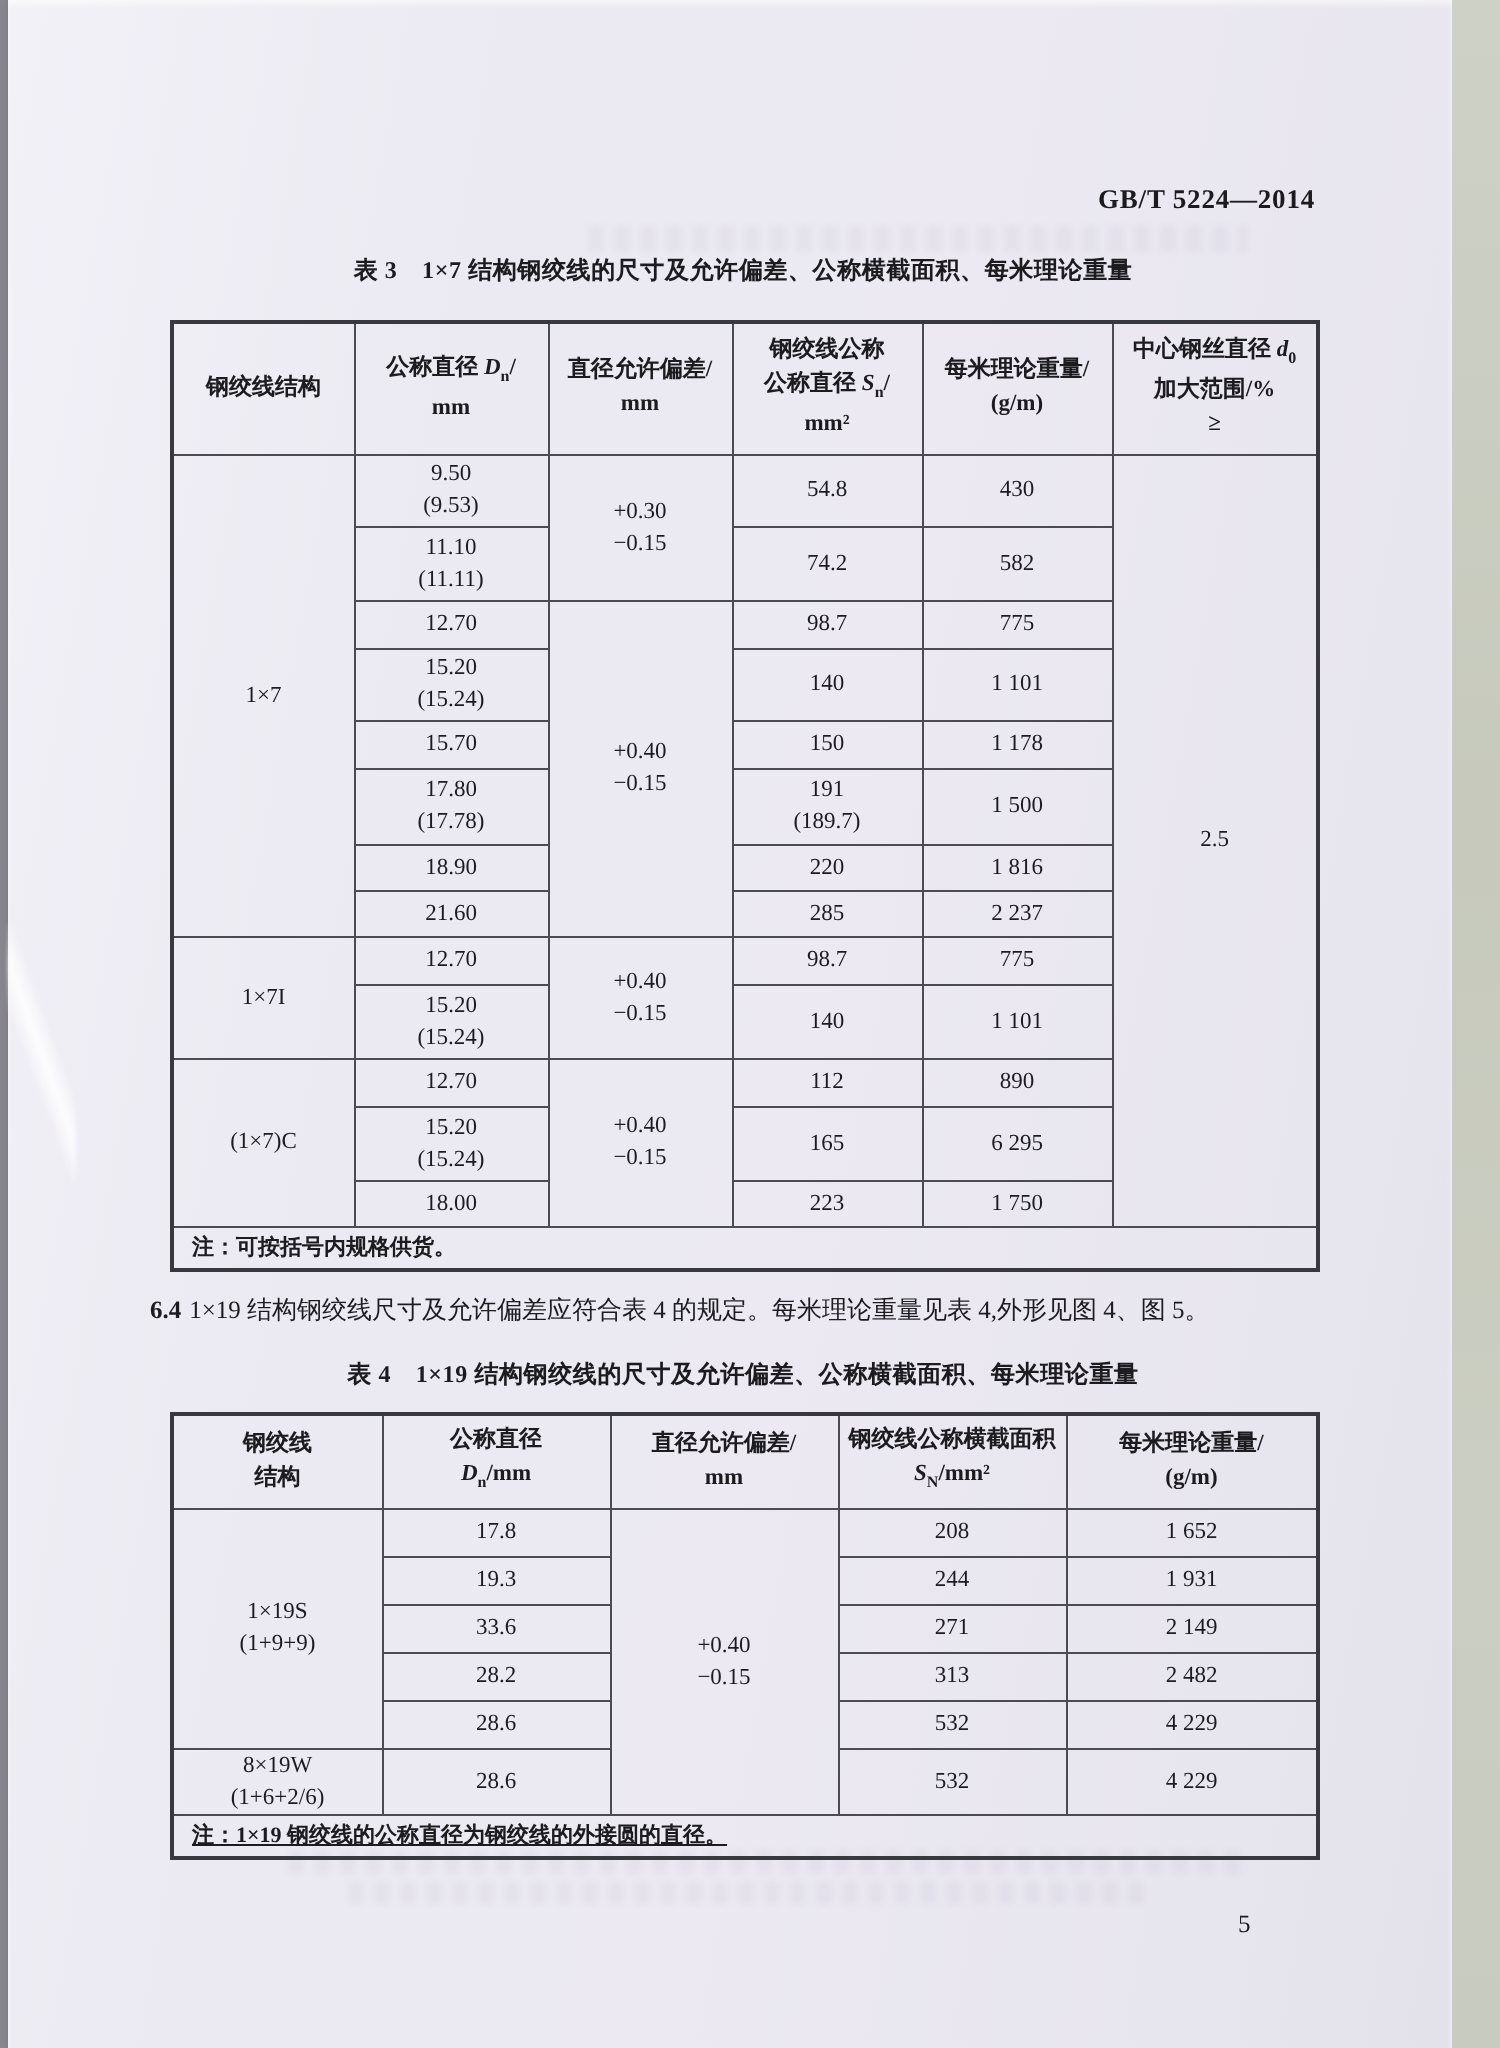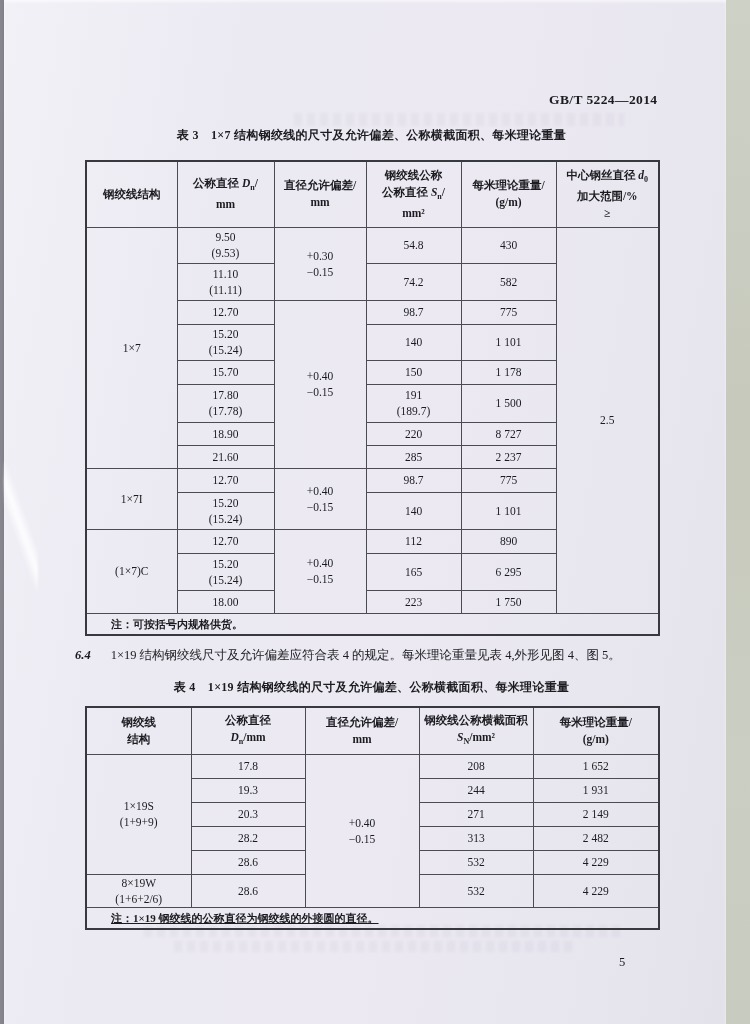--- a/index.html
+++ b/index.html
@@ -19,35 +19,35 @@
   .ghost{position:absolute;filter:blur(1.6px);opacity:.5;pointer-events:none;
     background:repeating-linear-gradient(90deg,rgba(126,118,156,.12) 0 8px,transparent 8px 13px);}
   .crease{position:absolute;left:0;top:462px;width:34px;height:130px;
     background:linear-gradient(70deg,transparent 38%,rgba(255,255,255,.85) 50%,transparent 62%);
     filter:blur(1px);pointer-events:none;}
   .doc-number{position:absolute;left:549px;top:92px;font-size:13.5px;font-weight:bold;letter-spacing:.4px;}
   .table-caption{position:absolute;left:85px;width:573px;text-align:center;
     font-size:12px;font-weight:bold;letter-spacing:.3px;}
   .cap3{top:127px;} .cap4{top:679px;}
   .para{position:absolute;left:75px;top:647px;width:600px;font-size:12.5px;}
-  .para .sec-num{font-weight:bold;margin-right:20px;font-style:italic;}
+  .para .sec-num{font-weight:bold;margin-right:4px;}
   .page-number{position:absolute;left:619px;top:955px;font-size:12.5px;}
   table{border-collapse:collapse;table-layout:fixed;position:absolute;
     background:transparent;}
   .t3{left:85px;top:160px;width:573px;}
   .t4{left:85px;top:706px;width:573px;}
   td{border:1px solid #4b4b53;text-align:center;vertical-align:middle;
     font-size:11.5px;padding:0;line-height:16px;}
   table{border:2px solid #38383f;}
   td.hd{font-weight:bold;line-height:17px;}
   tr.h66{height:66px;} tr.h47{height:47px;}
   tr.h36{height:36px;} tr.h37{height:37px;} tr.h38{height:38px;padding-left:20px;}
   tr.h24{height:24px;} tr.h23{height:23px;} tr.h33{height:33px;}
   tr.h20{height:20px;} tr.h22{height:22px;text-decoration:underline;}
-  td.note-cell{text-align:left;padding:2px 0 2px 24px;font-size:11px;font-weight:bold;}
+  td.note-cell{text-align:left;padding:2px 0 2px 9px;font-size:11px;font-weight:bold;}
   i.sym{font-style:italic;font-family:"Liberation Serif","DejaVu Serif",serif;}
   sub{font-size:8px;}
 </style>
 </head>
 <body>
 
 <div class="page">
   <div class="ghost" style="left:290px;top:113px;width:330px;height:13px;"></div>
   <div class="ghost" style="left:140px;top:925px;width:480px;height:12px;"></div>
   <div class="ghost" style="left:170px;top:941px;width:400px;height:11px;"></div>
@@ -144,21 +144,21 @@
         </td>
     <td>
           <div>191</div>
           <div>(189.7)</div>
         </td>
     <td>1 500</td>
   </tr>
   <tr class="h23">
     <td>18.90</td>
     <td>220</td>
-    <td>8 727</td>
+    <td>1 816</td>
   </tr>
   <tr class="h23">
     <td>21.60</td>
     <td>285</td>
     <td>2 237</td>
   </tr>
   <tr class="h24">
     <td rowspan="2">1×7I</td>
     <td>12.70</td>
     <td rowspan="2">
@@ -254,21 +254,21 @@
         </td>
     <td>208</td>
     <td>1 652</td>
   </tr>
   <tr class="h24">
     <td>19.3</td>
     <td>244</td>
     <td>1 931</td>
   </tr>
   <tr class="h24">
-    <td>20.3</td>
+    <td>33.6</td>
     <td>271</td>
     <td>2 149</td>
   </tr>
   <tr class="h24">
     <td>28.2</td>
     <td>313</td>
     <td>2 482</td>
   </tr>
   <tr class="h24">
     <td>28.6</td>

